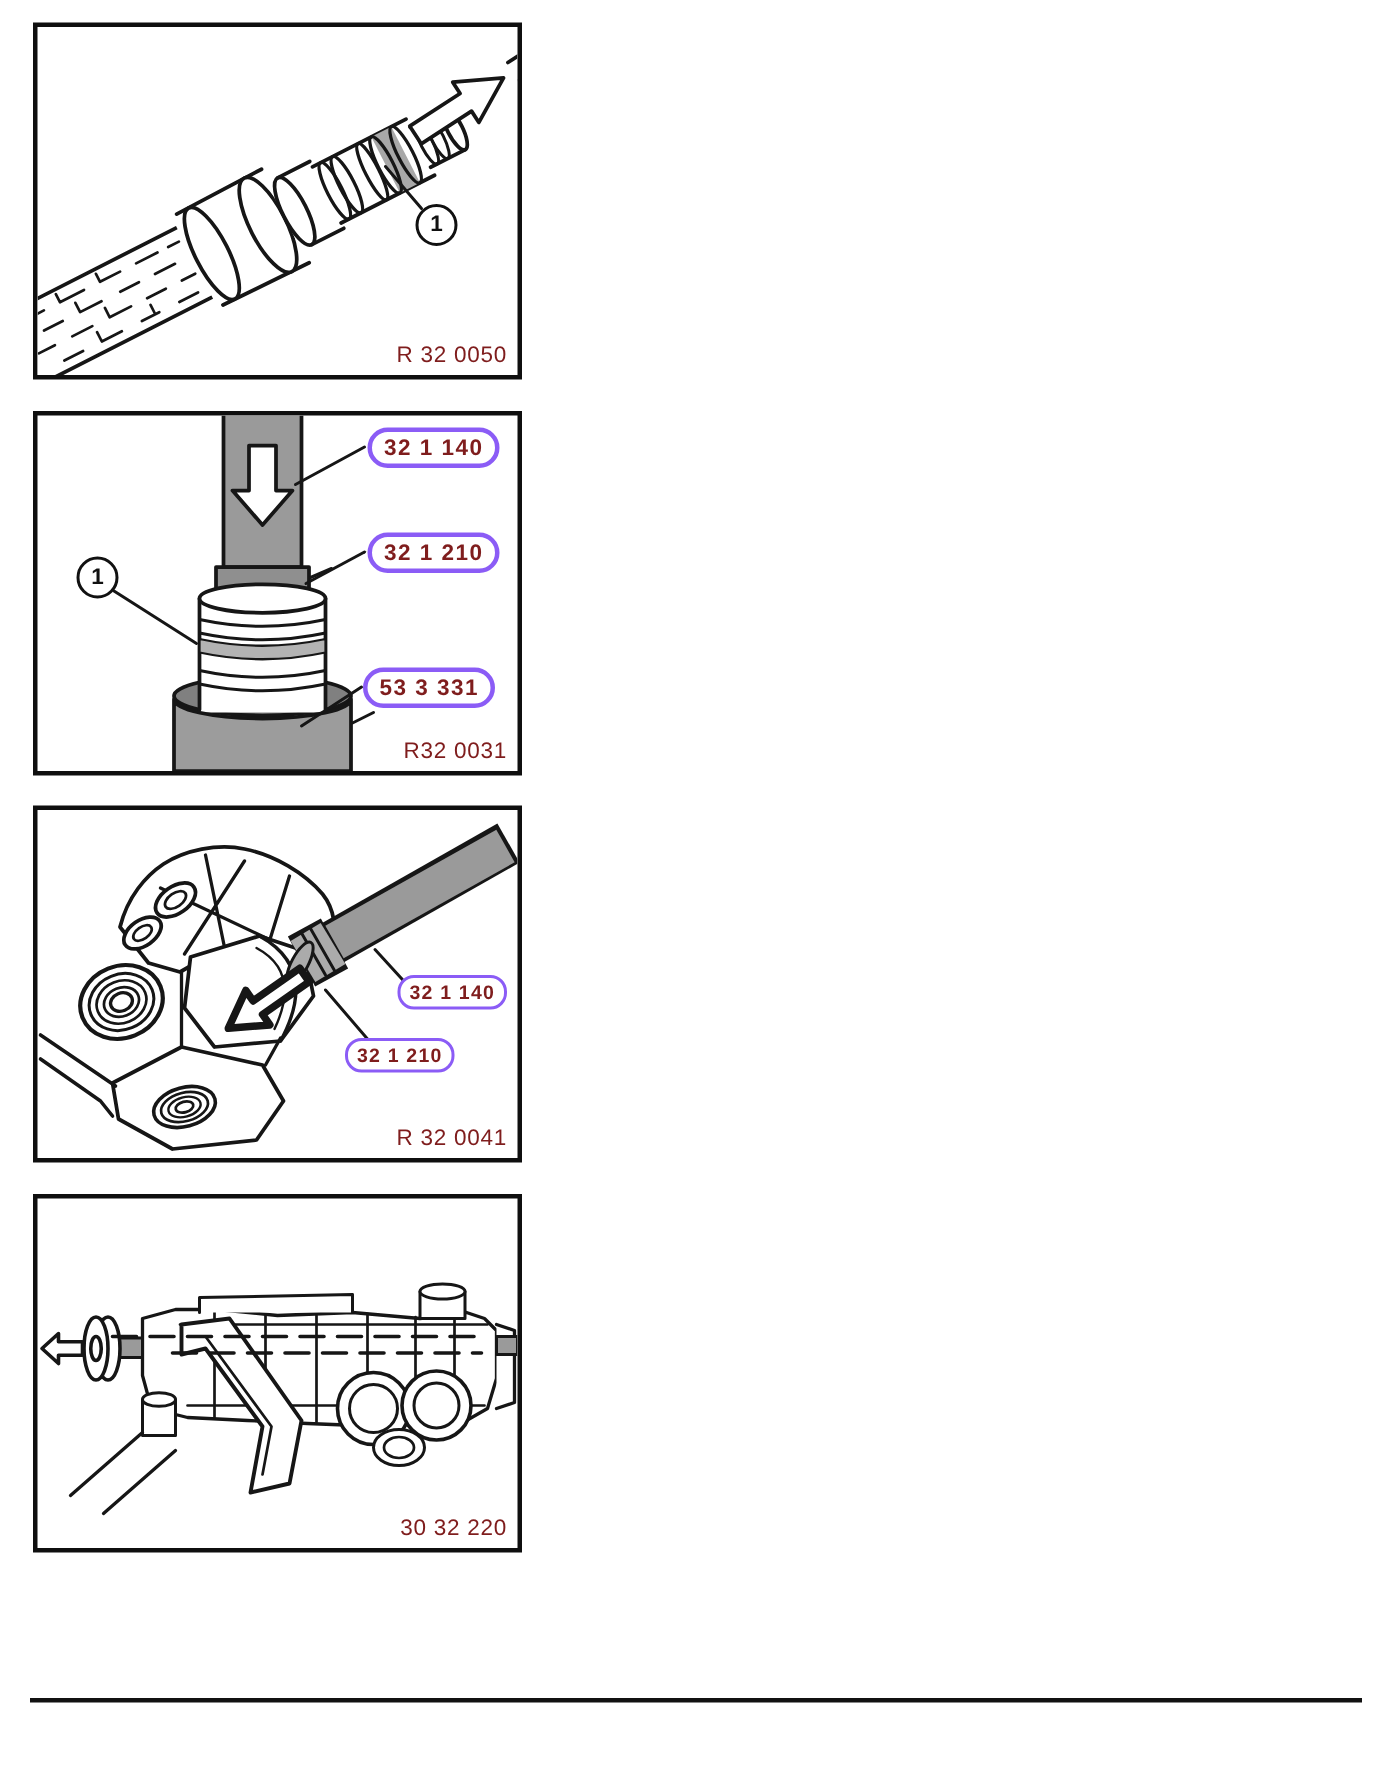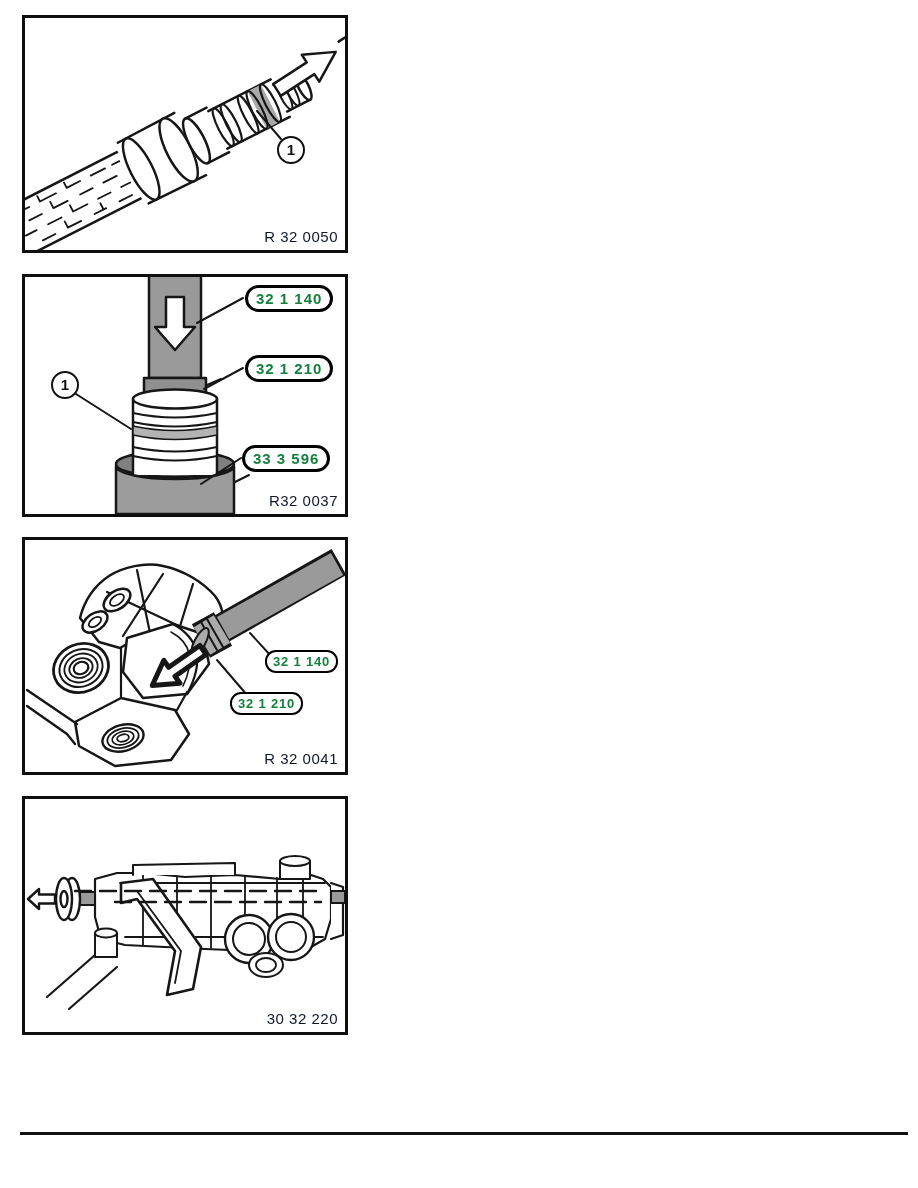--- a/index.html
+++ b/index.html
@@ -7,27 +7,27 @@
     width:918px;height:1188px;position:relative;background:#ffffff;
     font-family:"Liberation Sans",sans-serif;overflow:hidden;
   }
   .page{position:absolute;left:0;top:0;width:918px;height:1188px;background:#fff;}
   .frame{
     position:absolute;left:22px;width:320px;background:#fff;
     border:3px solid #0f0f0f;margin:0;overflow:hidden;
   }
   .frame svg{position:absolute;left:0;top:0;display:block;}
   .ref-code{
-    position:absolute;right:7px;bottom:5px;font-size:15px;color:#0f172a;
+    position:absolute;right:7px;bottom:5px;font-size:15px;color:#7f1d1d;
     letter-spacing:.5px;white-space:nowrap;
   }
   .pill{
-    position:absolute;background:#fff;border:3px solid #000000;border-radius:14px;
+    position:absolute;background:#fff;border:3px solid #8b5cf6;border-radius:14px;
     font-weight:bold;font-size:15px;line-height:19px;letter-spacing:1px;
-    padding:1px 8px;white-space:nowrap;color:#15803d;
+    padding:1px 8px;white-space:nowrap;color:#7f1d1d;
   }
   .pill--sm{
     font-size:13px;line-height:17px;border-width:2.5px;border-radius:11px;
     padding:1px 6px;letter-spacing:.8px;
   }
   .callout-circle{
     position:absolute;width:24px;height:24px;border:2.5px solid #111;border-radius:50%;
     background:#fff;font-weight:bold;font-size:15px;line-height:24px;text-align:center;color:#111;
   }
   .bottom-rule{position:absolute;left:20px;top:1132px;width:888px;height:3px;background:#111;}
@@ -117,23 +117,23 @@
         <g stroke-width="2">
           <path d="M218,21 L172,46"></path>
           <path d="M218,91 L179,112"></path>
           <path d="M216,181 L176,207"></path>
           <path d="M51,117 L106,152"></path>
         </g>
       </g>
     </svg>
     <span class="pill" style="left:220px;top:8px">32 1 140</span>
     <span class="pill" style="left:220px;top:78px">32 1 210</span>
-    <span class="pill" style="left:217px;top:168px">33 3 596</span>
+    <span class="pill" style="left:217px;top:168px">53 3 331</span>
     <span class="callout-circle" style="left:26px;top:94px">1</span>
-    <span class="ref-code">R32 0037</span>
+    <span class="ref-code">R32 0031</span>
   </figure>
 
   <figure class="frame" style="top:537px;height:232px">
     <svg width="320" height="232" viewBox="0 0 320 232">
       <g stroke="#161616" fill="none" stroke-linecap="round" stroke-linejoin="round" stroke-width="2.5">
 
         <g>
           <path d="M55,78 C60,58 72,44 84,36 C98,27 120,22 138,26 C158,30 178,42 190,56
                    C198,66 200,80 196,92 L178,98 L160,90 L138,102 L116,96 L95,108 L74,102 Z" fill="#fff"></path>
           <path stroke-width="2.2" d="M82,52 L158,88 M138,34 L98,96 M112,30 L126,98 M168,44 L152,96"></path>

